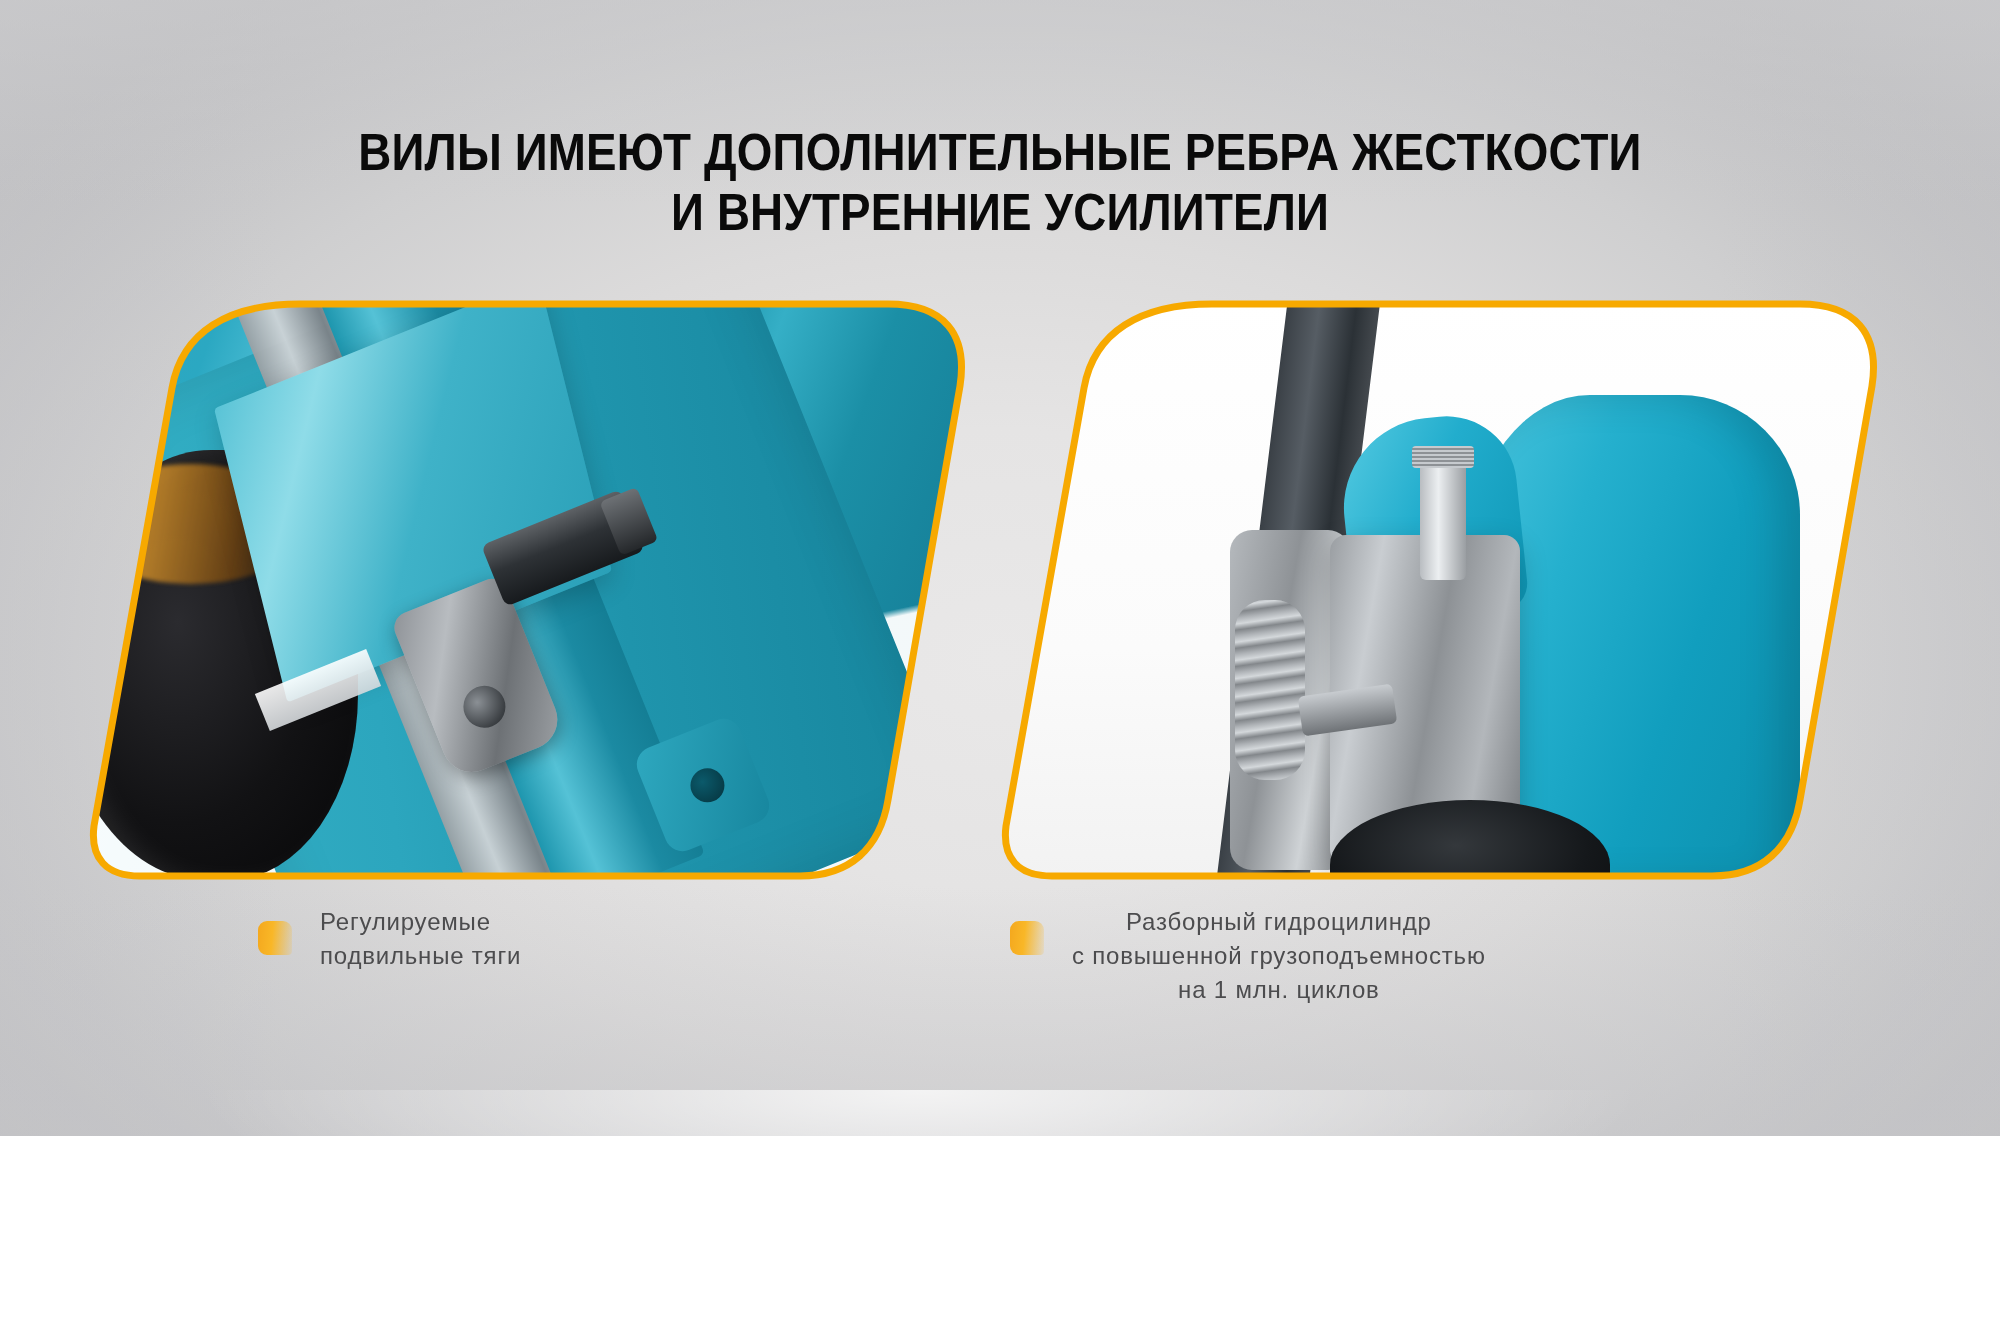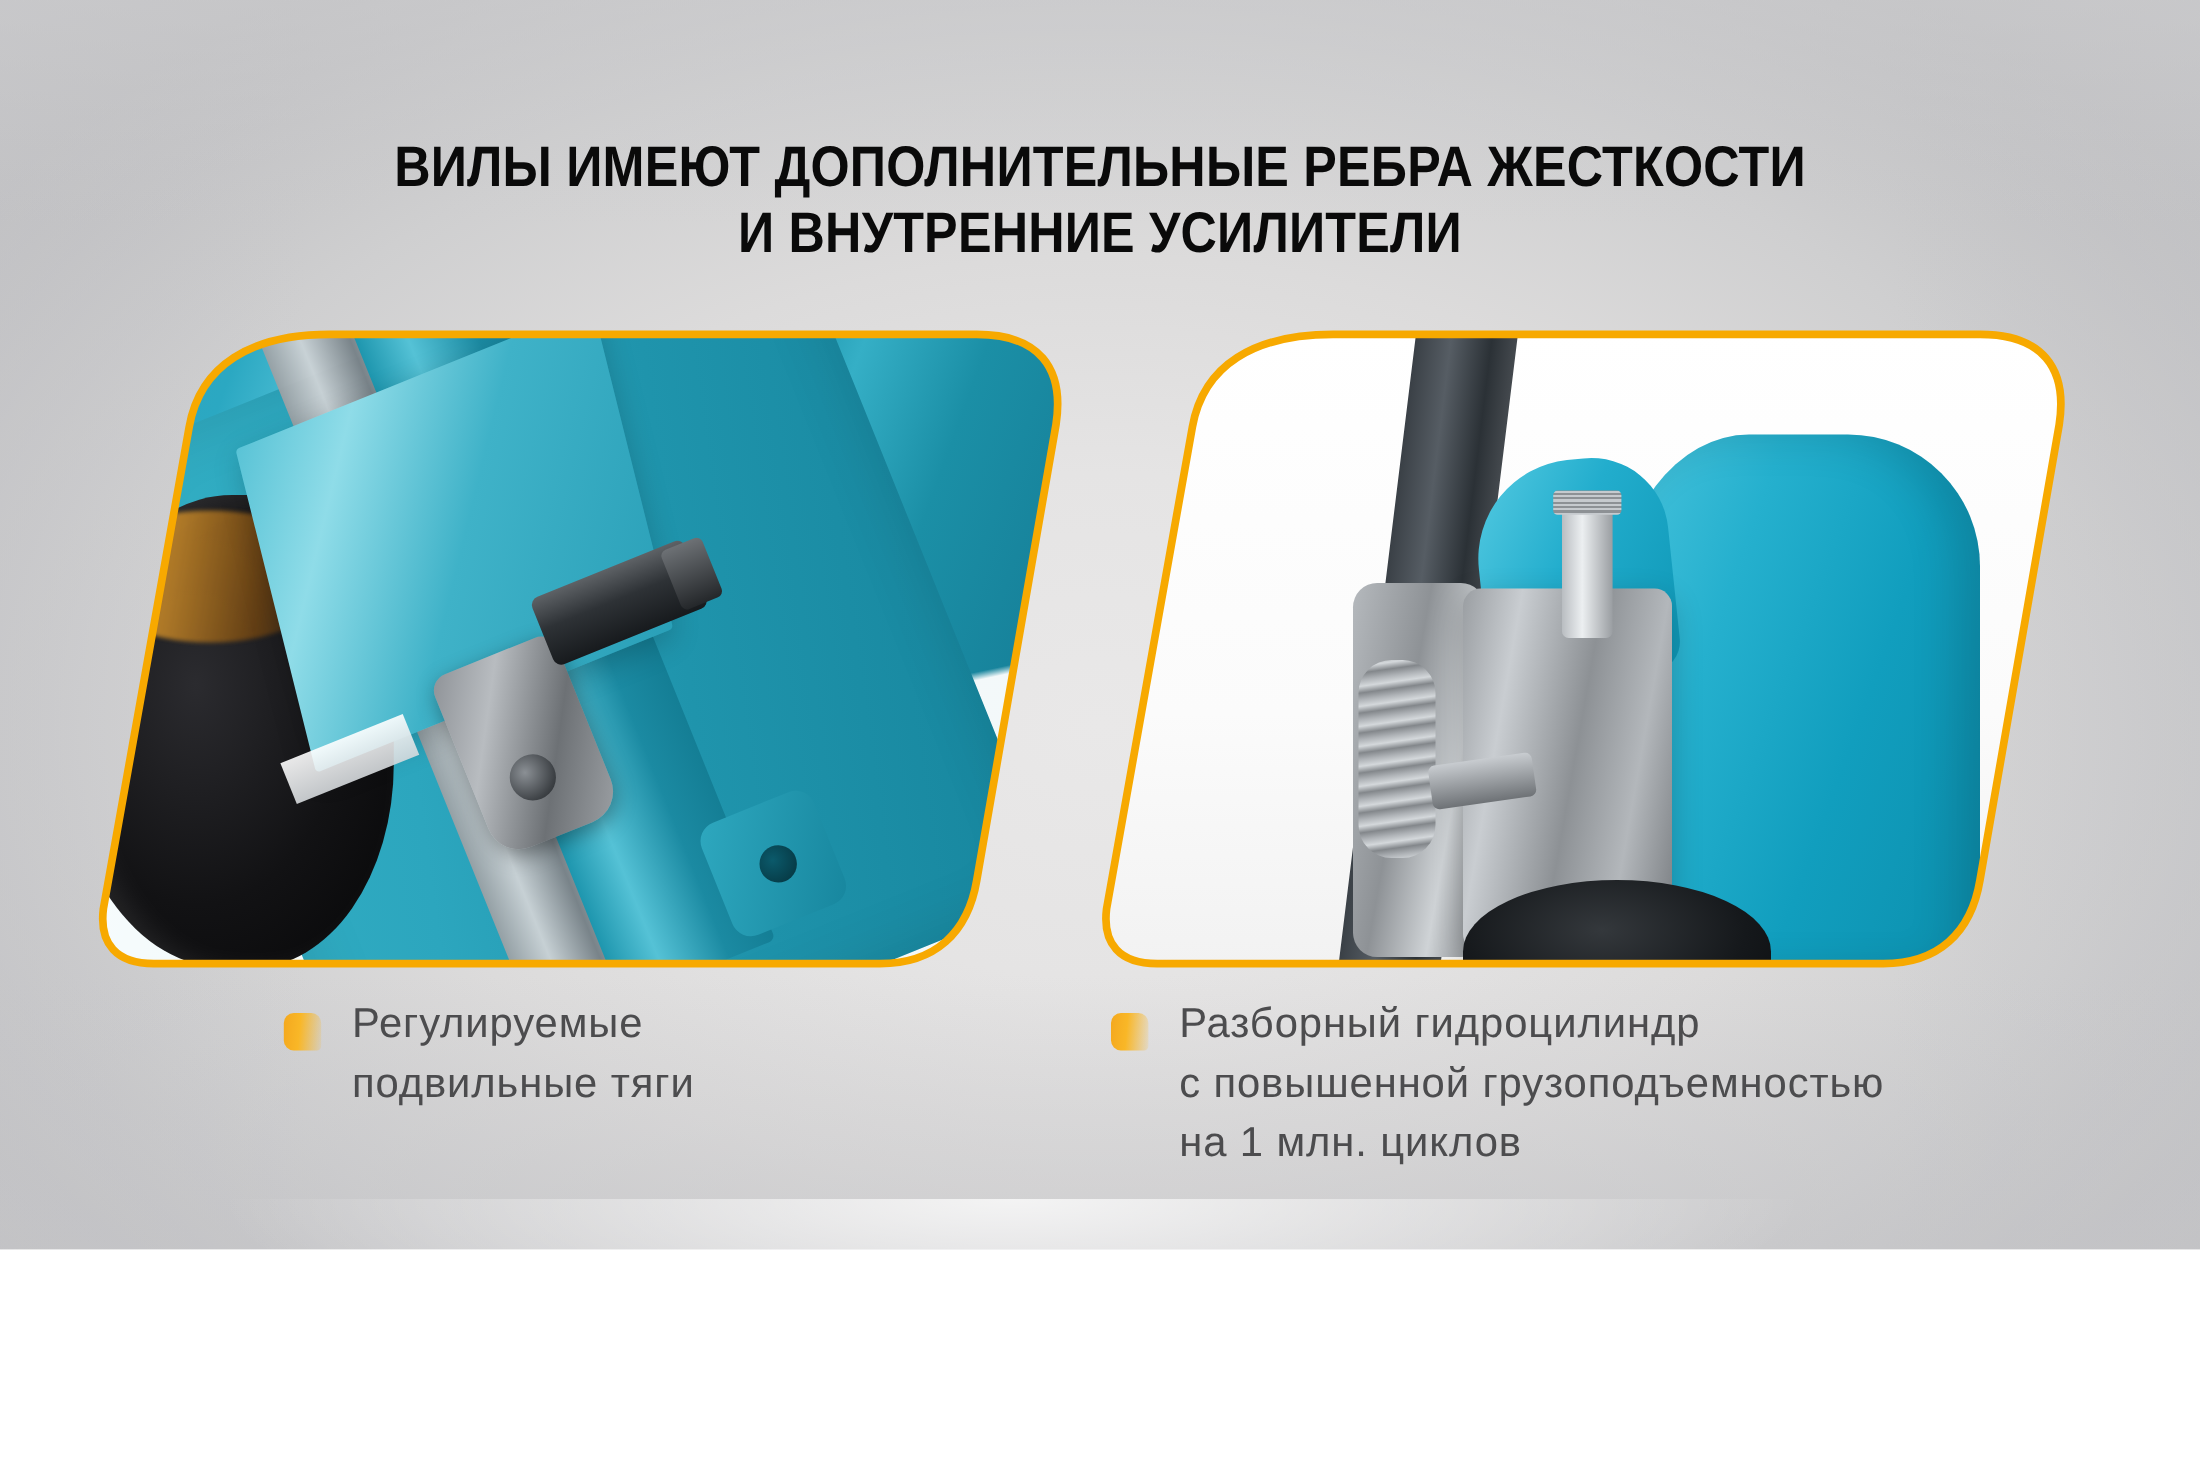--- a/index.html
+++ b/index.html
@@ -264,32 +264,32 @@
     width: 95px; height: 40px;
     background: linear-gradient(180deg,#c8ccd0,#6e7276);
     transform: rotate(-8deg);
     border-radius: 6px;
   }
 
   
   .captions { position: absolute; left: 0; top: 905px; width: 2000px; height: 260px; }
   .caption { position: absolute; display: flex; align-items: flex-start; gap: 28px; }
   .caption.c-left  { left: 258px; width: 600px; }
-  .caption.c-right { left: 1010px; width: 900px; }
+  .caption.c-right { left: 1010px; width: 900px; text-align: center; }
 
   .bullet {
     flex: 0 0 auto;
     width: 34px; height: 34px;
     margin-top: 16px;
     border-radius: 9px 9px 4px 9px;
     background: linear-gradient(95deg, #F4A81E 0%, #F9B727 42%, rgba(249,183,39,0.12) 100%);
   }
   .caption-text {
     color: #4C4C4E;
-    font-size: 38px;
+    font-size: 24px;
     line-height: 1.42;
     font-weight: 300;
     letter-spacing: 0.8px;
     white-space: pre-line;
   }
 </style>
 </head>
 <body>
 
 <div id="slide">

